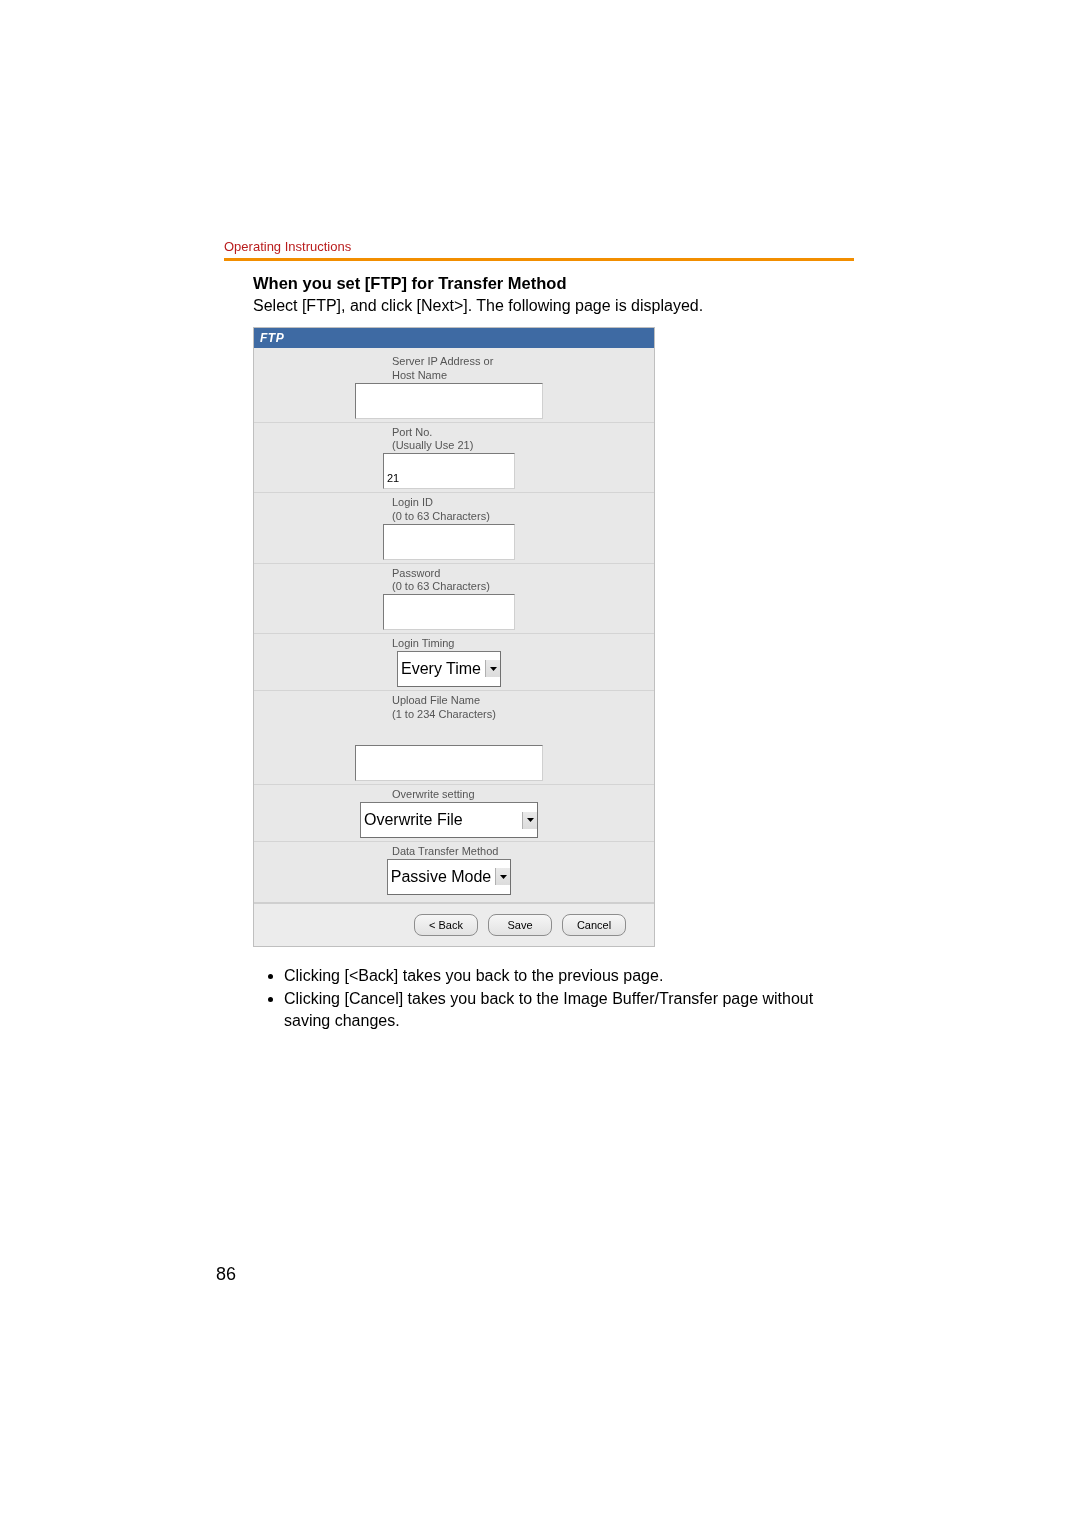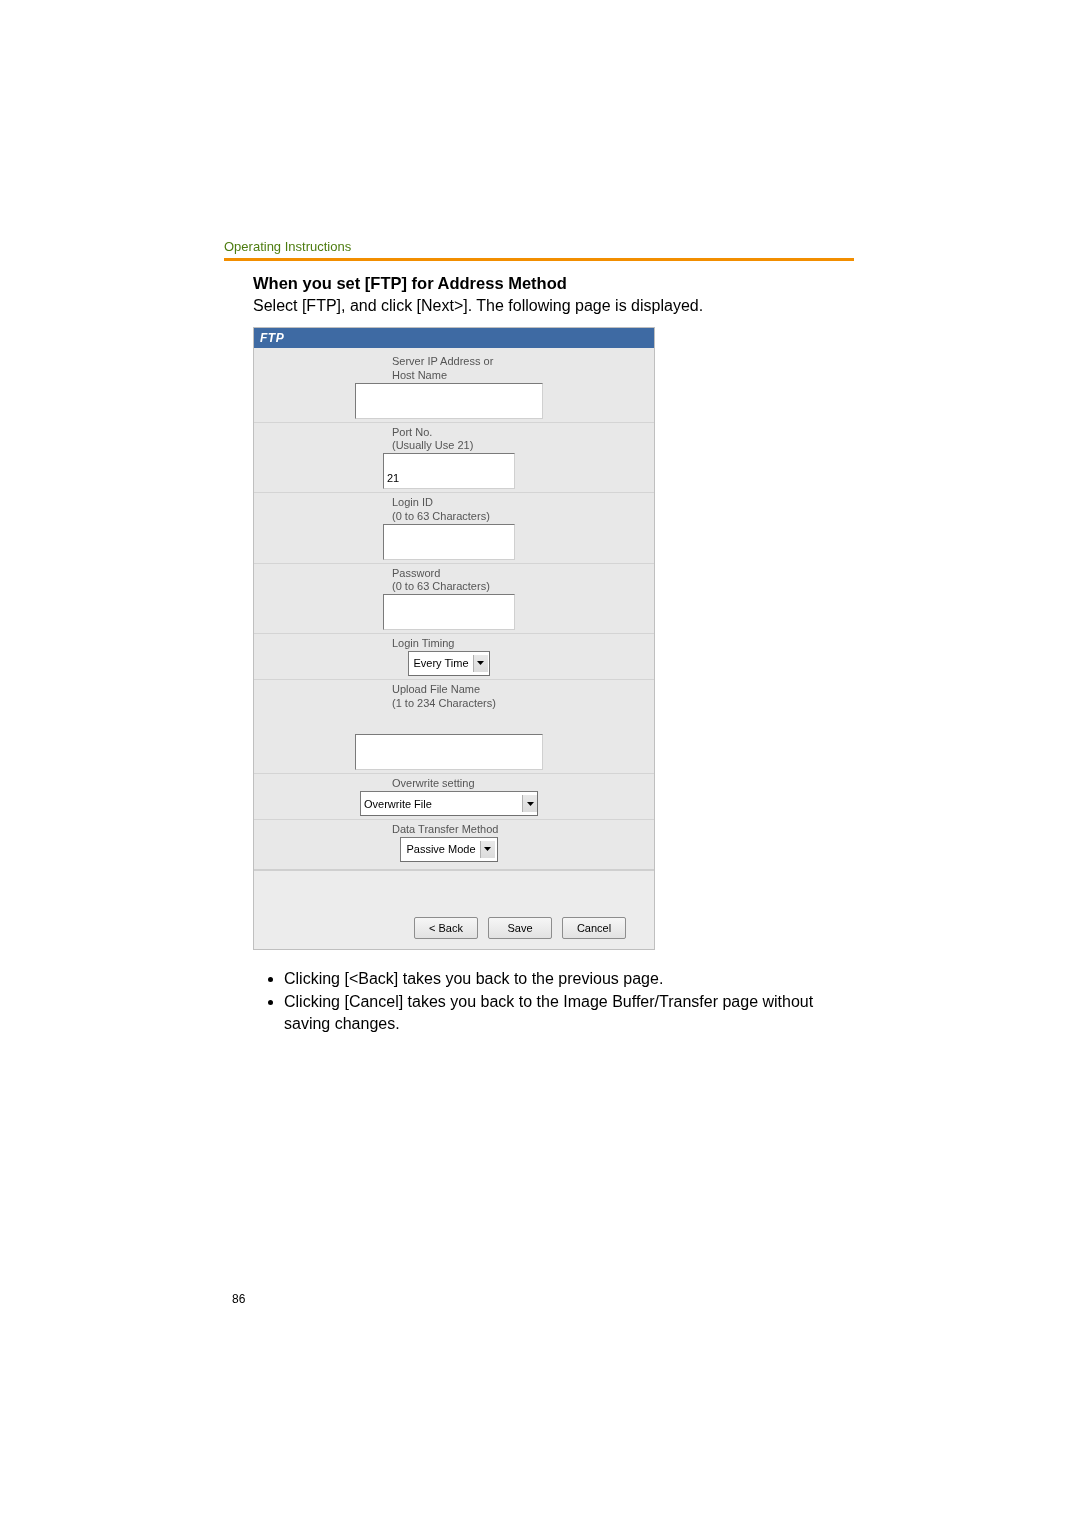--- a/index.html
+++ b/index.html
@@ -16,21 +16,21 @@
     width: 1080px;
     height: 1528px;
     position: relative;
     padding-top: 239px;
   }
   .header-label {
     position: absolute;
     top: 239px;
     left: 224px;
     font-size: 13px;
-    color: #4d7c0f;
+    color: #b91c1c;
   }
   .orange-rule {
     position: absolute;
     top: 258px;
     left: 224px;
     width: 630px;
     height: 3px;
     background: #f28e00;
   }
   .content {
@@ -104,22 +104,22 @@
   .w132 { width: 132px; }
   .w188 { width: 188px; }
   .sel {
     display: inline-flex;
     align-items: center;
     background: #fff;
     border-top: 1px solid #7a7a7a;
     border-left: 1px solid #7a7a7a;
     border-right: 1px solid #707070;
     border-bottom: 1px solid #707070;
-    height: 25px;
-    font-size: 11px;
+    height: 36px;
+    font-size: 16px;
     padding: 0 0 0 3px;
     position: relative;
     justify-content: center;
   }
   .sel .arrow {
     width: 15px;
     height: 17px;
     background: linear-gradient(#e9e9e9,#dcdcdc);
     border-left: 1px solid #b0b0b0;
     margin-left: 4px;
@@ -143,50 +143,48 @@
     padding: 10px 0 10px 160px;
     gap: 10px;
     background: #ececec;
   }
   .win-btn {
     min-width: 64px;
     height: 22px;
     font-size: 11px;
     background: linear-gradient(#f6f6f6,#e2e2e2);
     border: 1px solid #8d8d8d;
-    border-radius: 2px;
+    border-radius: 8px;
     cursor: pointer;
     padding: 0 0;
-    margin-top: 36px;
   }
   
   ul.notes {
     margin: 1px;
     padding-left: 30px;
     font-size: 16px;
     line-height: 1.35;
   }
   ul.notes li { margin-bottom: 2px; }
   .page-number {
     position: absolute;
-    left: 232px;
+    left: 216px;
     top: 1264px;
-    font-size: 12px;
-    margin-top: 28px;
+    font-size: 18px;
   }
 </style>
 </head>
 <body>
 
 <div class="page">
   <div class="header-label">Operating Instructions</div>
   <div class="orange-rule"></div>
 
   <div class="content">
-    <div class="section-title">When you set [FTP] for Address Method</div>
+    <div class="section-title">When you set [FTP] for Transfer Method</div>
     <div class="section-sub">Select [FTP], and click [Next&gt;]. The following page is displayed.</div>
 
     <div class="ftp-panel">
       <div class="ftp-header">FTP</div>
       <div class="ftp-body">
 
         <div class="ftp-row">
           <div class="ftp-label">
             <span>Server IP Address or</span><br>
             <span>Host Name</span>

